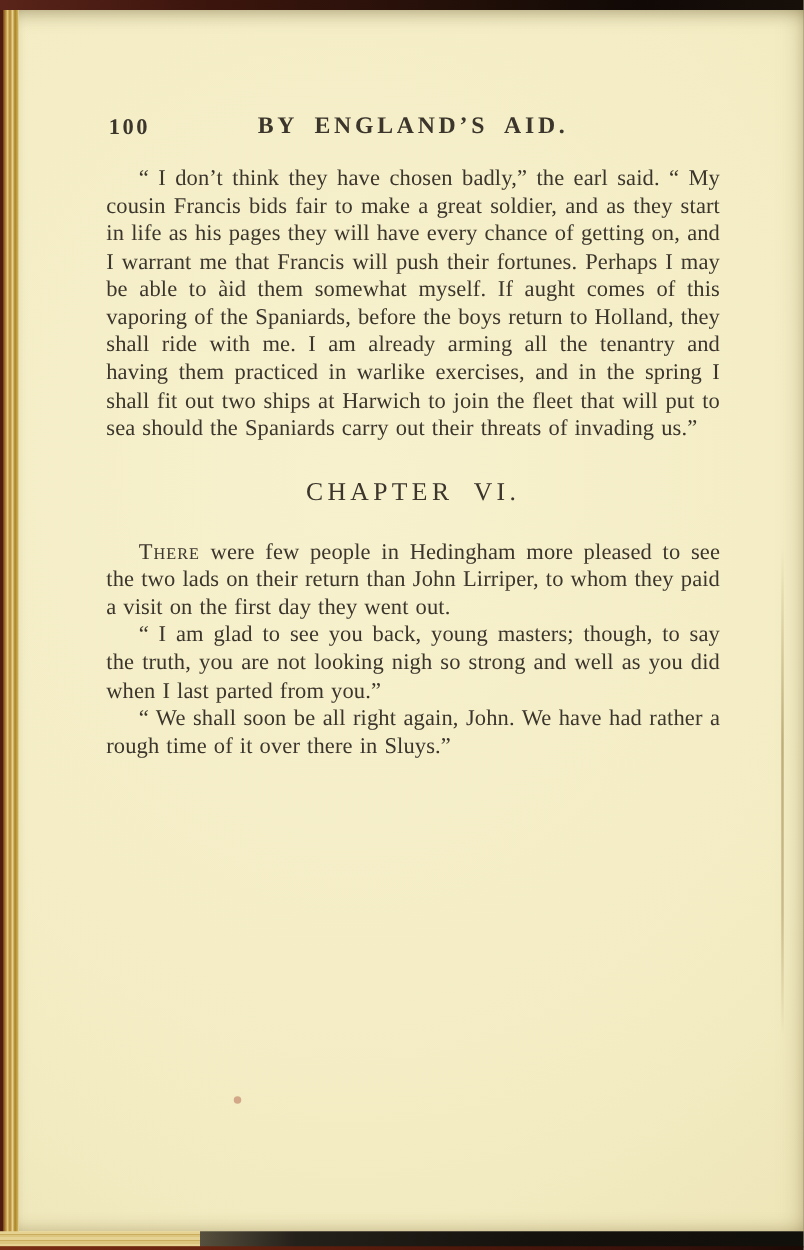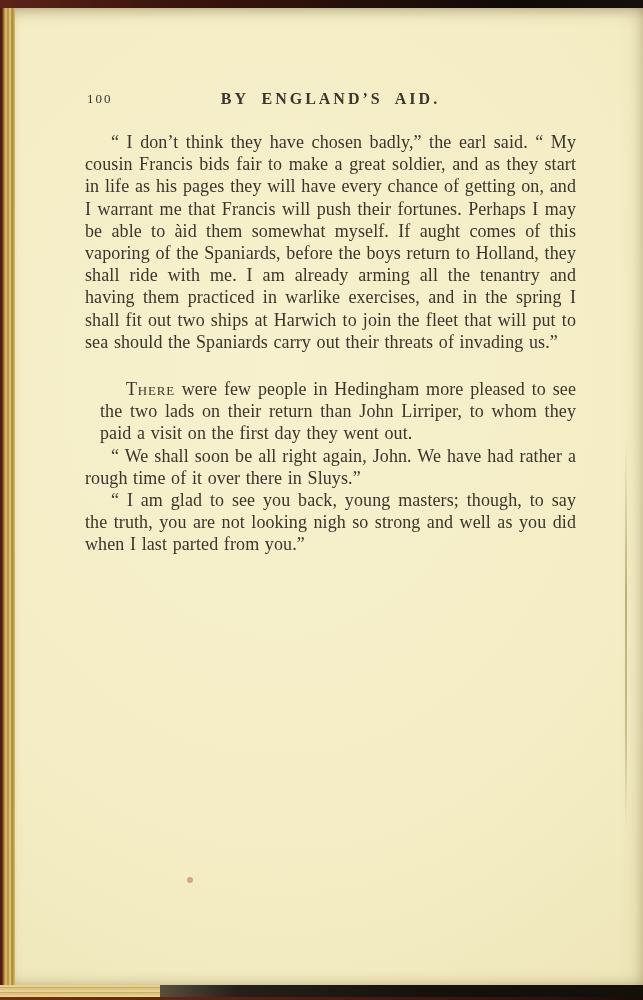--- a/index.html
+++ b/index.html
@@ -50,25 +50,25 @@
     background:linear-gradient(90deg,#57503e 0,#24201a 16%,#15110c 55%,#12100b 100%);
   }
   .bottom-maroon{
     position:absolute;bottom:0;left:0;right:0;height:3px;
     background:linear-gradient(90deg,#7a2d15,#581b0c 45%,#35100a 85%,#1c0905);
   }
   
   .header{position:relative;margin:82px 67px 0 70px;height:17px;}
   .page-number{
     position:absolute;left:2px;top:1px;
-    font-size:13px;font-weight:400;letter-spacing:2px;
+    font-size:18px;font-weight:700;letter-spacing:2px;
   }
   .running-title{
     text-align:center;
-    font-size:16px;font-weight:700;letter-spacing:3px;word-spacing:6px;
+    font-size:19px;font-weight:700;letter-spacing:3px;word-spacing:6px;
   }
   
   .body{
     margin:24px 67px 0 70px;
     font-size:18px;line-height:22.2px;
     text-align:justify;
     word-spacing:1px;letter-spacing:.1px;
   }
   .body p{margin:0;text-indent:26px;}
   .body p.noindent{text-indent:0;}
@@ -77,21 +77,21 @@
   .chapter-heading{
     margin:31px 0 0;text-align:center;text-indent:0;
     font-size:20.5px;font-weight:400;letter-spacing:3.5px;word-spacing:8px;
     line-height:1;
   }
   .chapter-subtitle{
     margin:22px 0 0;text-align:center;text-indent:0;
     font-size:13.5px;font-weight:700;letter-spacing:2.2px;word-spacing:4px;
     line-height:1;
   }
-  .body p.first-after-heading{margin-top:25px;margin-left:15px;}
+  .body p.first-after-heading{margin-top:25px;}
   .blemish{
     position:absolute;left:172px;top:869px;width:6px;height:6px;border-radius:50%;
     background:#c08468;opacity:.65;
   }
 </style>
 </head>
 <body>
 
 <div class="scan">
 
@@ -103,24 +103,25 @@
   <div class="page">
 
     <div class="header">
       <span class="page-number">100</span>
       <div class="running-title">BY ENGLAND’S AID.</div>
     </div>
 
     <div class="body">
       <p>“ I don’t think they have chosen badly,” the earl said. “ My cousin Francis bids fair to make a great soldier, and as they start in life as his pages they will have every chance of getting on, and I warrant me that Francis will push their fortunes. Perhaps I may be able to àid them somewhat myself. If aught comes of this vaporing of the Spaniards, before the boys return to Holland, they shall ride with me. I am already arming all the tenantry and having them practiced in warlike exercises, and in the spring I shall fit out two ships at Harwich to join the fleet that will put to sea should the Spaniards carry out their threats of invading us.”</p>
 
+      <h2 class="chapter-heading">CHAPTER VI.</h2>
 
       <p class="first-after-heading"><span class="smallcaps">There</span><span> were few people in Hedingham more pleased to see the two lads on their return than John Lirriper, to whom they paid a visit on the first day they went out.</span></p>
+      <p>“ I am glad to see you back, young masters; though, to say the truth, you are not looking nigh so strong and well as you did when I last parted from you.”</p>
       <p>“ We shall soon be all right again, John. We have had rather a rough time of it over there in Sluys.”</p>
-      <p>“ I am glad to see you back, young masters; though, to say the truth, you are not looking nigh so strong and well as you did when I last parted from you.”</p>
     </div>
 
     <div class="blemish"></div>
     <div class="page-curve-line"></div>
   </div>
 
   <div class="bottom-pages"></div>
   <div class="bottom-black"></div>
   <div class="bottom-maroon"></div>
 

